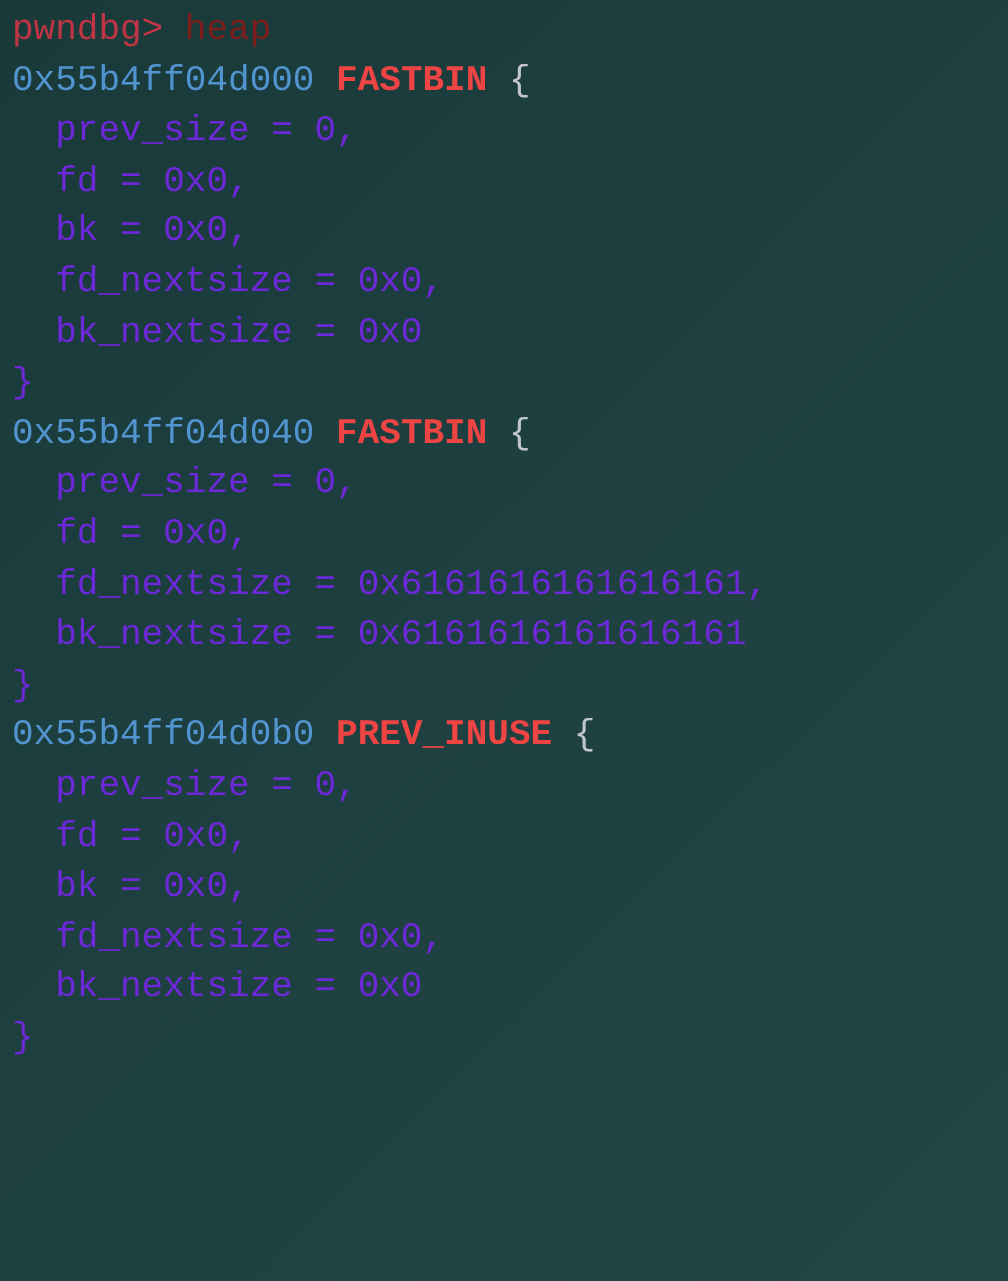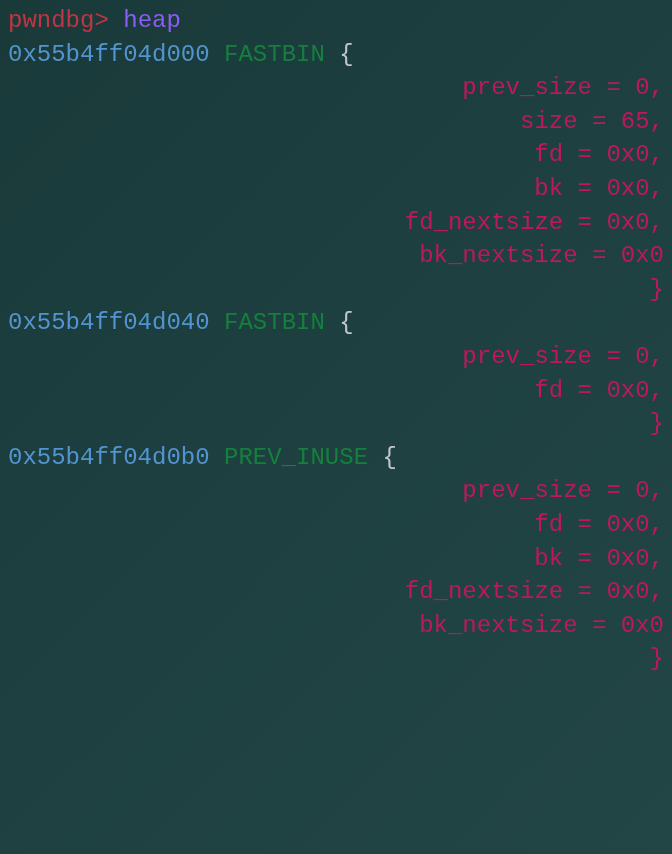--- a/index.html
+++ b/index.html
@@ -19,59 +19,59 @@
       overflow: hidden;
     }
     .prompt-line {
       white-space: pre;
     }
     .prompt {
       color: #c03545;
       font-weight: normal;
     }
     .command {
-      color: #8b5cf6;
+      color: #7f1d1d;
     }
     .address {
       color: #5294cf;
     }
     .flag-yellow {
-      color: #15803d;
-      font-weight: normal;
+      color: #ef4444;
+      font-weight: bold;
     }
     .brace {
       color: #c0c5ce;
     }
     .field-line {
       white-space: pre;
-      color: #be185d;
-      text-align: right;
+      color: #6d28d9;
     }
   </style>
 </head>
 <body>
 
 <div>
   <div class="prompt-line"><span class="prompt">pwndbg&gt;</span><span class="command"> heap</span></div>
 
   <div>
     <div class="prompt-line"><span class="address">0x55b4ff04d000</span><span class="flag-yellow"> FASTBIN</span><span class="brace"> {</span></div>
     <div class="field-line">  prev_size = 0,</div>
-    <div class="field-line">  size = 65,</div>
     <div class="field-line">  fd = 0x0,</div>
     <div class="field-line">  bk = 0x0,</div>
     <div class="field-line">  fd_nextsize = 0x0,</div>
     <div class="field-line">  bk_nextsize = 0x0</div>
     <div class="field-line brace">}</div>
   </div>
 
   <div>
     <div class="prompt-line"><span class="address">0x55b4ff04d040</span><span class="flag-yellow"> FASTBIN</span><span class="brace"> {</span></div>
     <div class="field-line">  prev_size = 0,</div>
     <div class="field-line">  fd = 0x0,</div>
+    <div class="field-line">  fd_nextsize = 0x6161616161616161,</div>
+    <div class="field-line">  bk_nextsize = 0x6161616161616161</div>
     <div class="field-line brace">}</div>
   </div>
 
   <div>
     <div class="prompt-line"><span class="address">0x55b4ff04d0b0</span><span class="flag-yellow"> PREV_INUSE</span><span class="brace"> {</span></div>
     <div class="field-line">  prev_size = 0,</div>
     <div class="field-line">  fd = 0x0,</div>
     <div class="field-line">  bk = 0x0,</div>
     <div class="field-line">  fd_nextsize = 0x0,</div>
     <div class="field-line">  bk_nextsize = 0x0</div>

